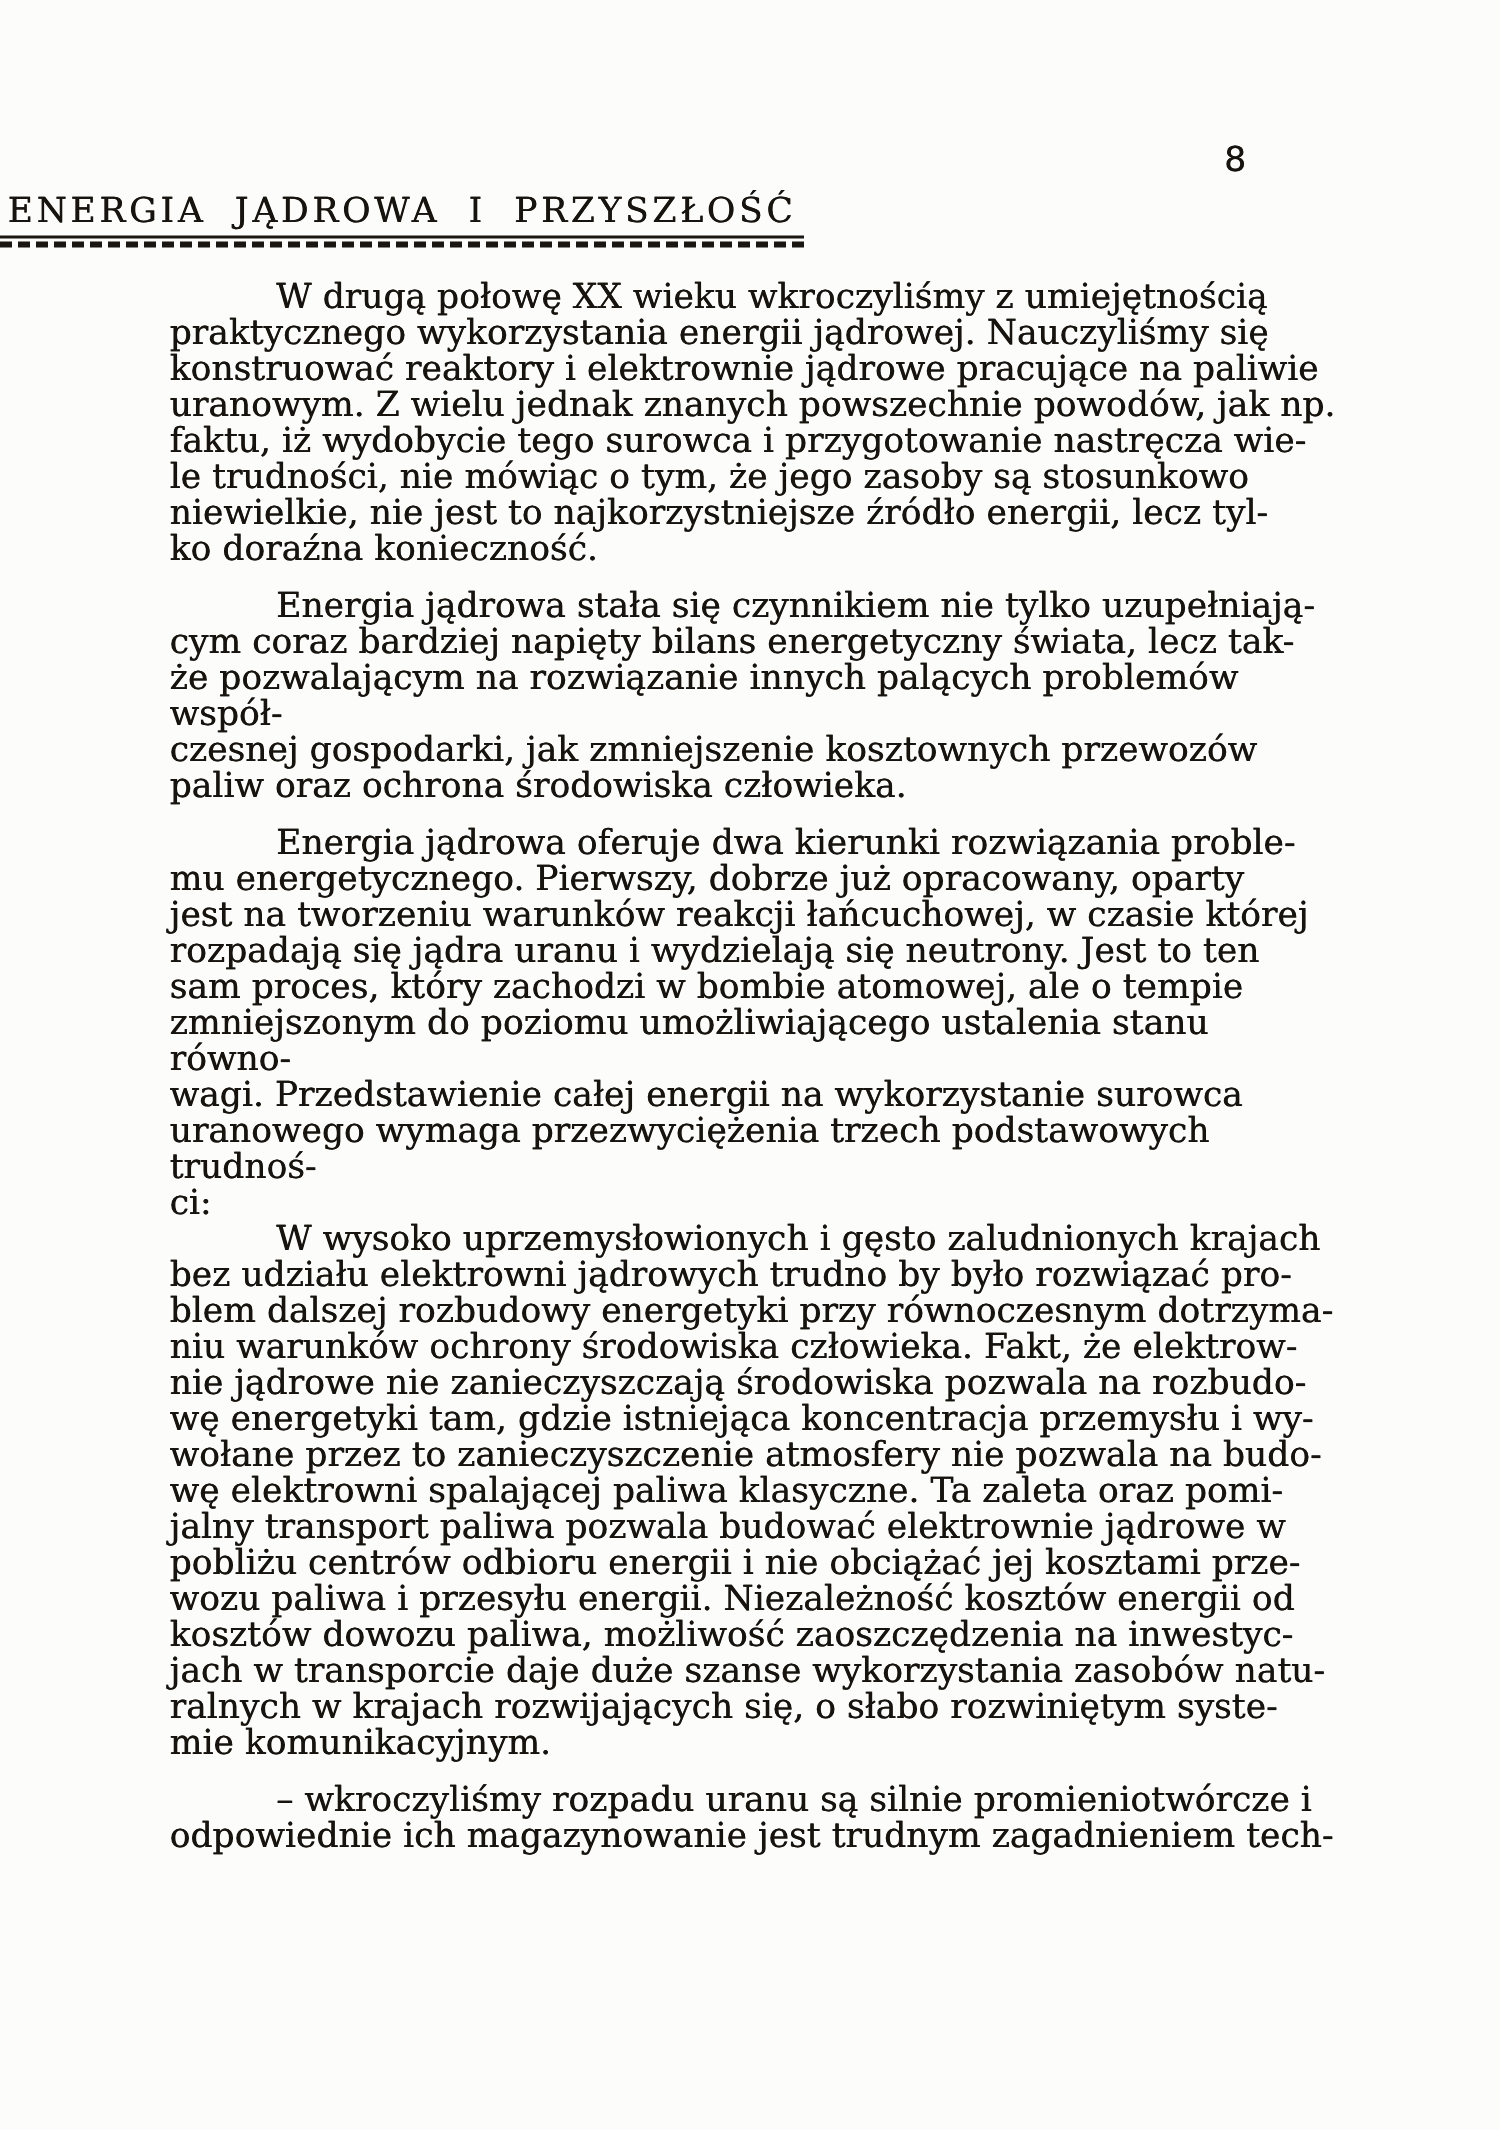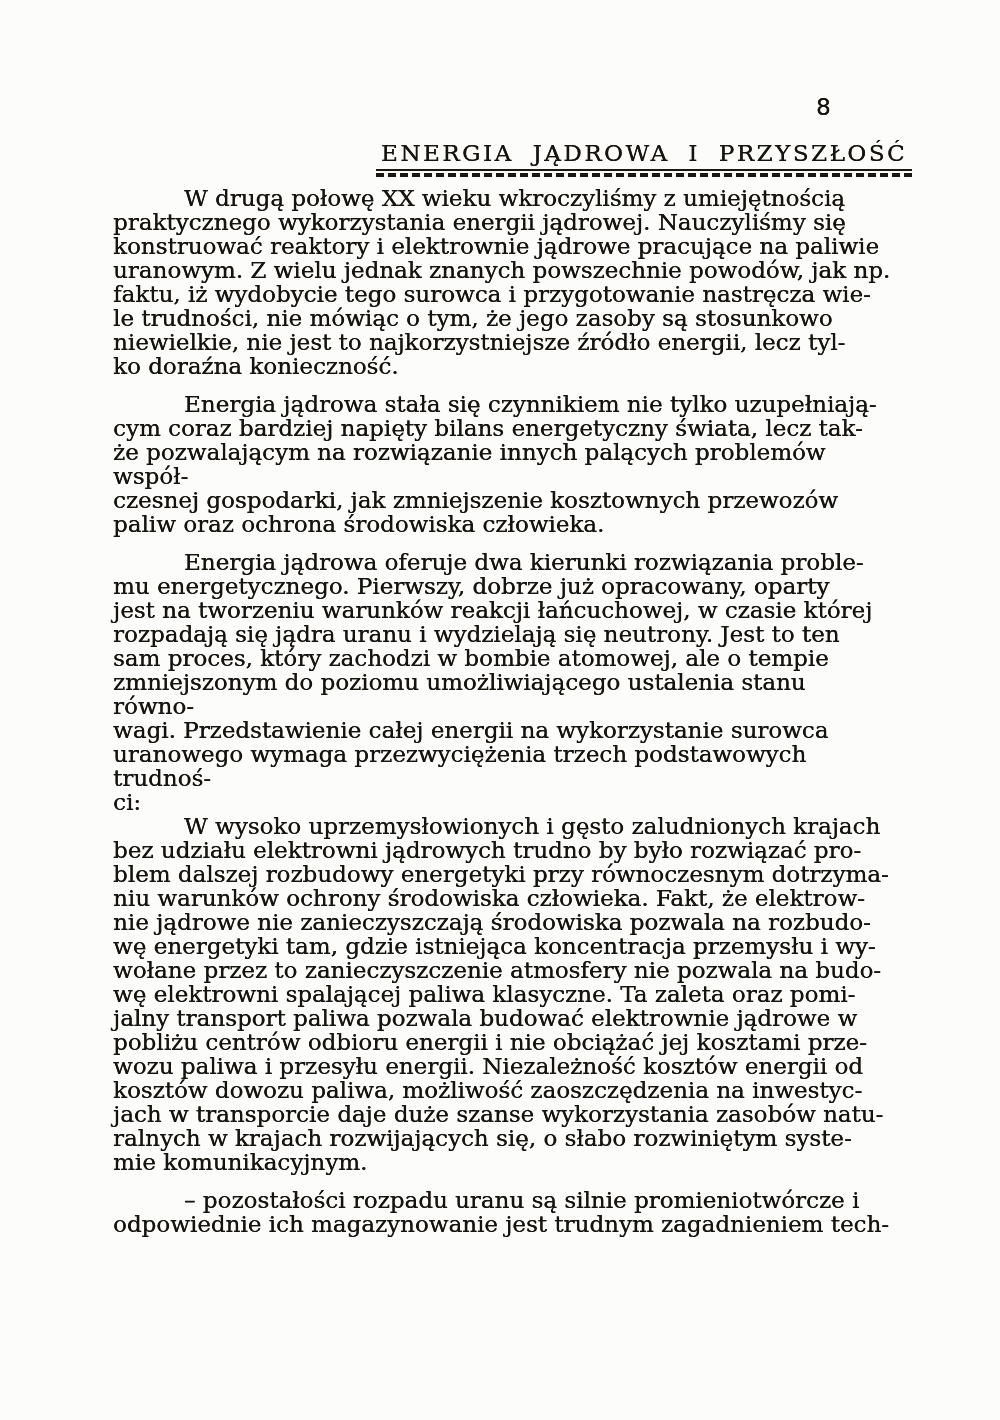--- a/index.html
+++ b/index.html
@@ -23,24 +23,24 @@
   .page-number {
     position: absolute;
     top: 94px;
     left: 816px;
     font-size: 23px;
     letter-spacing: 1px;
     font-family: "DejaVu Sans", "Liberation Sans", sans-serif;
   }
   .title-block {
     position: absolute;
-    top: 140px;
+    top: 128px;
     left: 0;
     width: 912px;
-    text-align: right;
+    text-align: left;
   }
   .title-inner {
     display: inline-block;
   }
   .title {
     margin: 0;
     font-size: 23px;
     font-weight: normal;
     letter-spacing: 2.5px;
     word-spacing: 9px;
@@ -116,17 +116,17 @@
 wę energetyki tam, gdzie istniejąca koncentracja przemysłu i wy-
 wołane przez to zanieczyszczenie atmosfery nie pozwala na budo-
 wę elektrowni spalającej paliwa klasyczne. Ta zaleta oraz pomi-
 jalny transport paliwa pozwala budować elektrownie jądrowe w
 pobliżu centrów odbioru energii i nie obciążać jej kosztami prze-
 wozu paliwa i przesyłu energii. Niezależność kosztów energii od
 kosztów dowozu paliwa, możliwość zaoszczędzenia na inwestyc-
 jach w transporcie daje duże szanse wykorzystania zasobów natu-
 ralnych w krajach rozwijających się, o słabo rozwiniętym syste-
 mie komunikacyjnym.</p>
-    <p class="para">– pozostałości rozpadu uranu są silnie promieniotwórcze i
+    <p class="para">– wkroczyliśmy rozpadu uranu są silnie promieniotwórcze i
 odpowiednie ich magazynowanie jest trudnym zagadnieniem tech-</p>
   </div>
 
 </div>
 
 </body></html>

